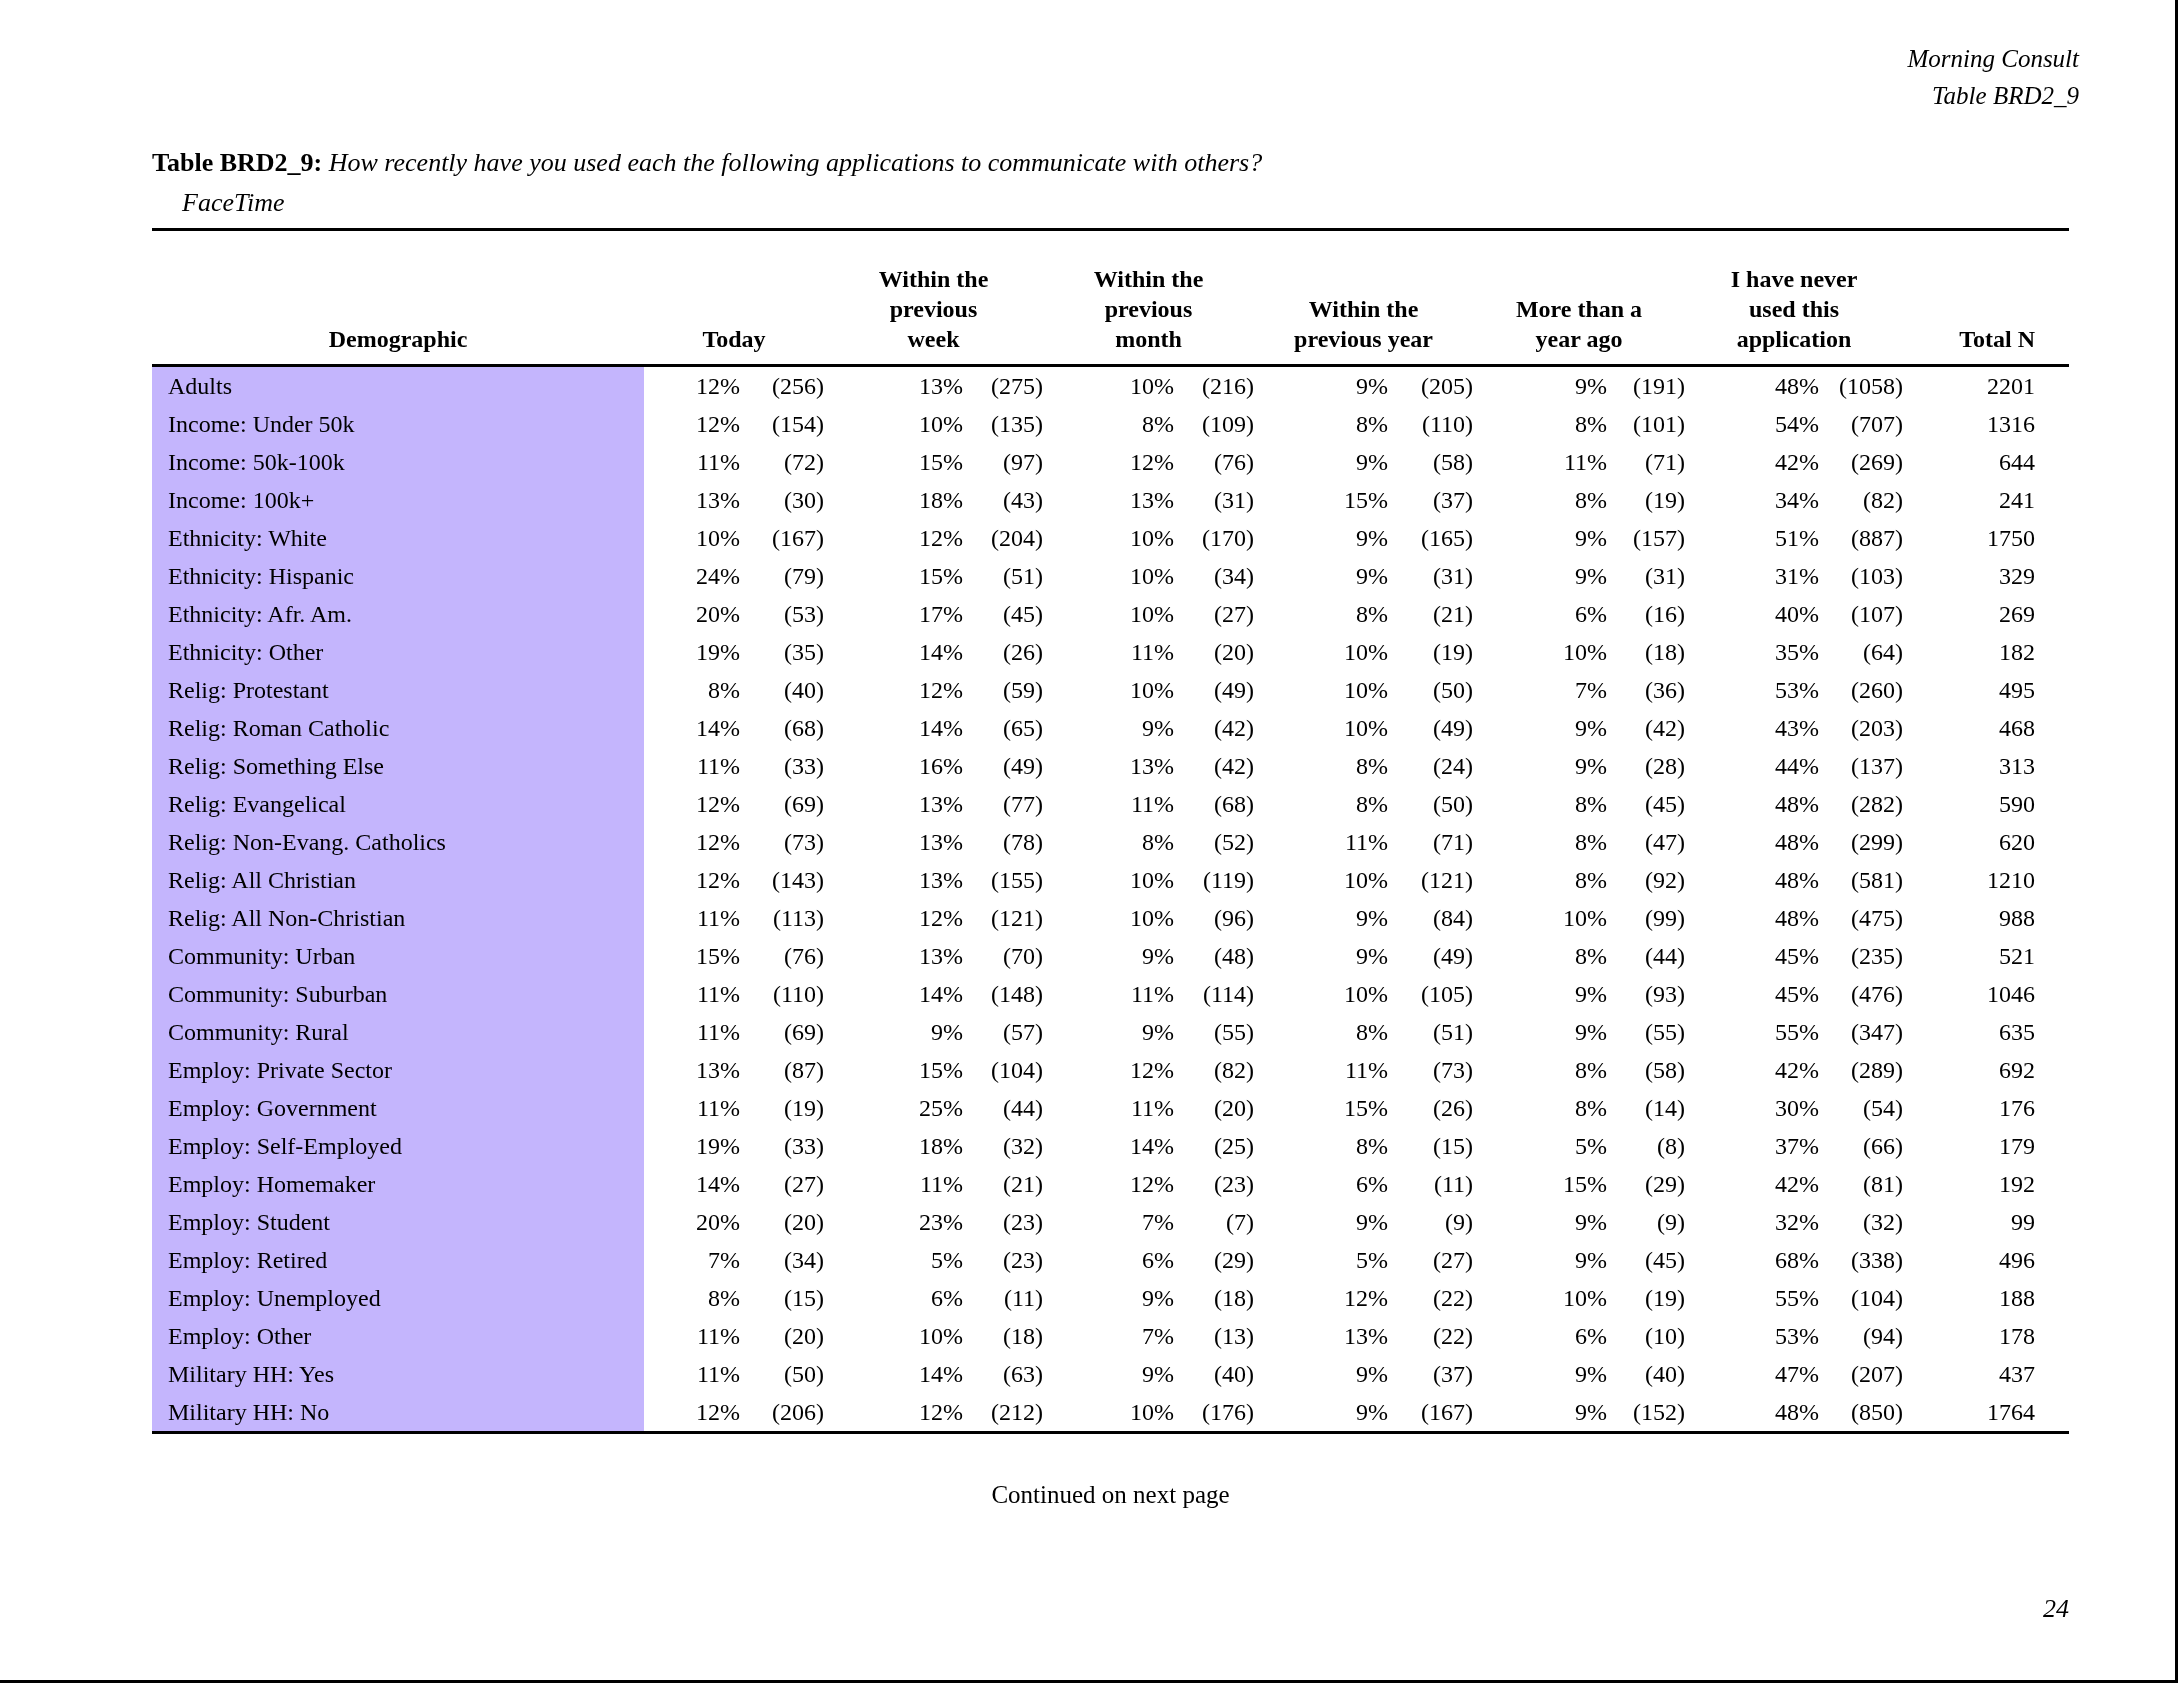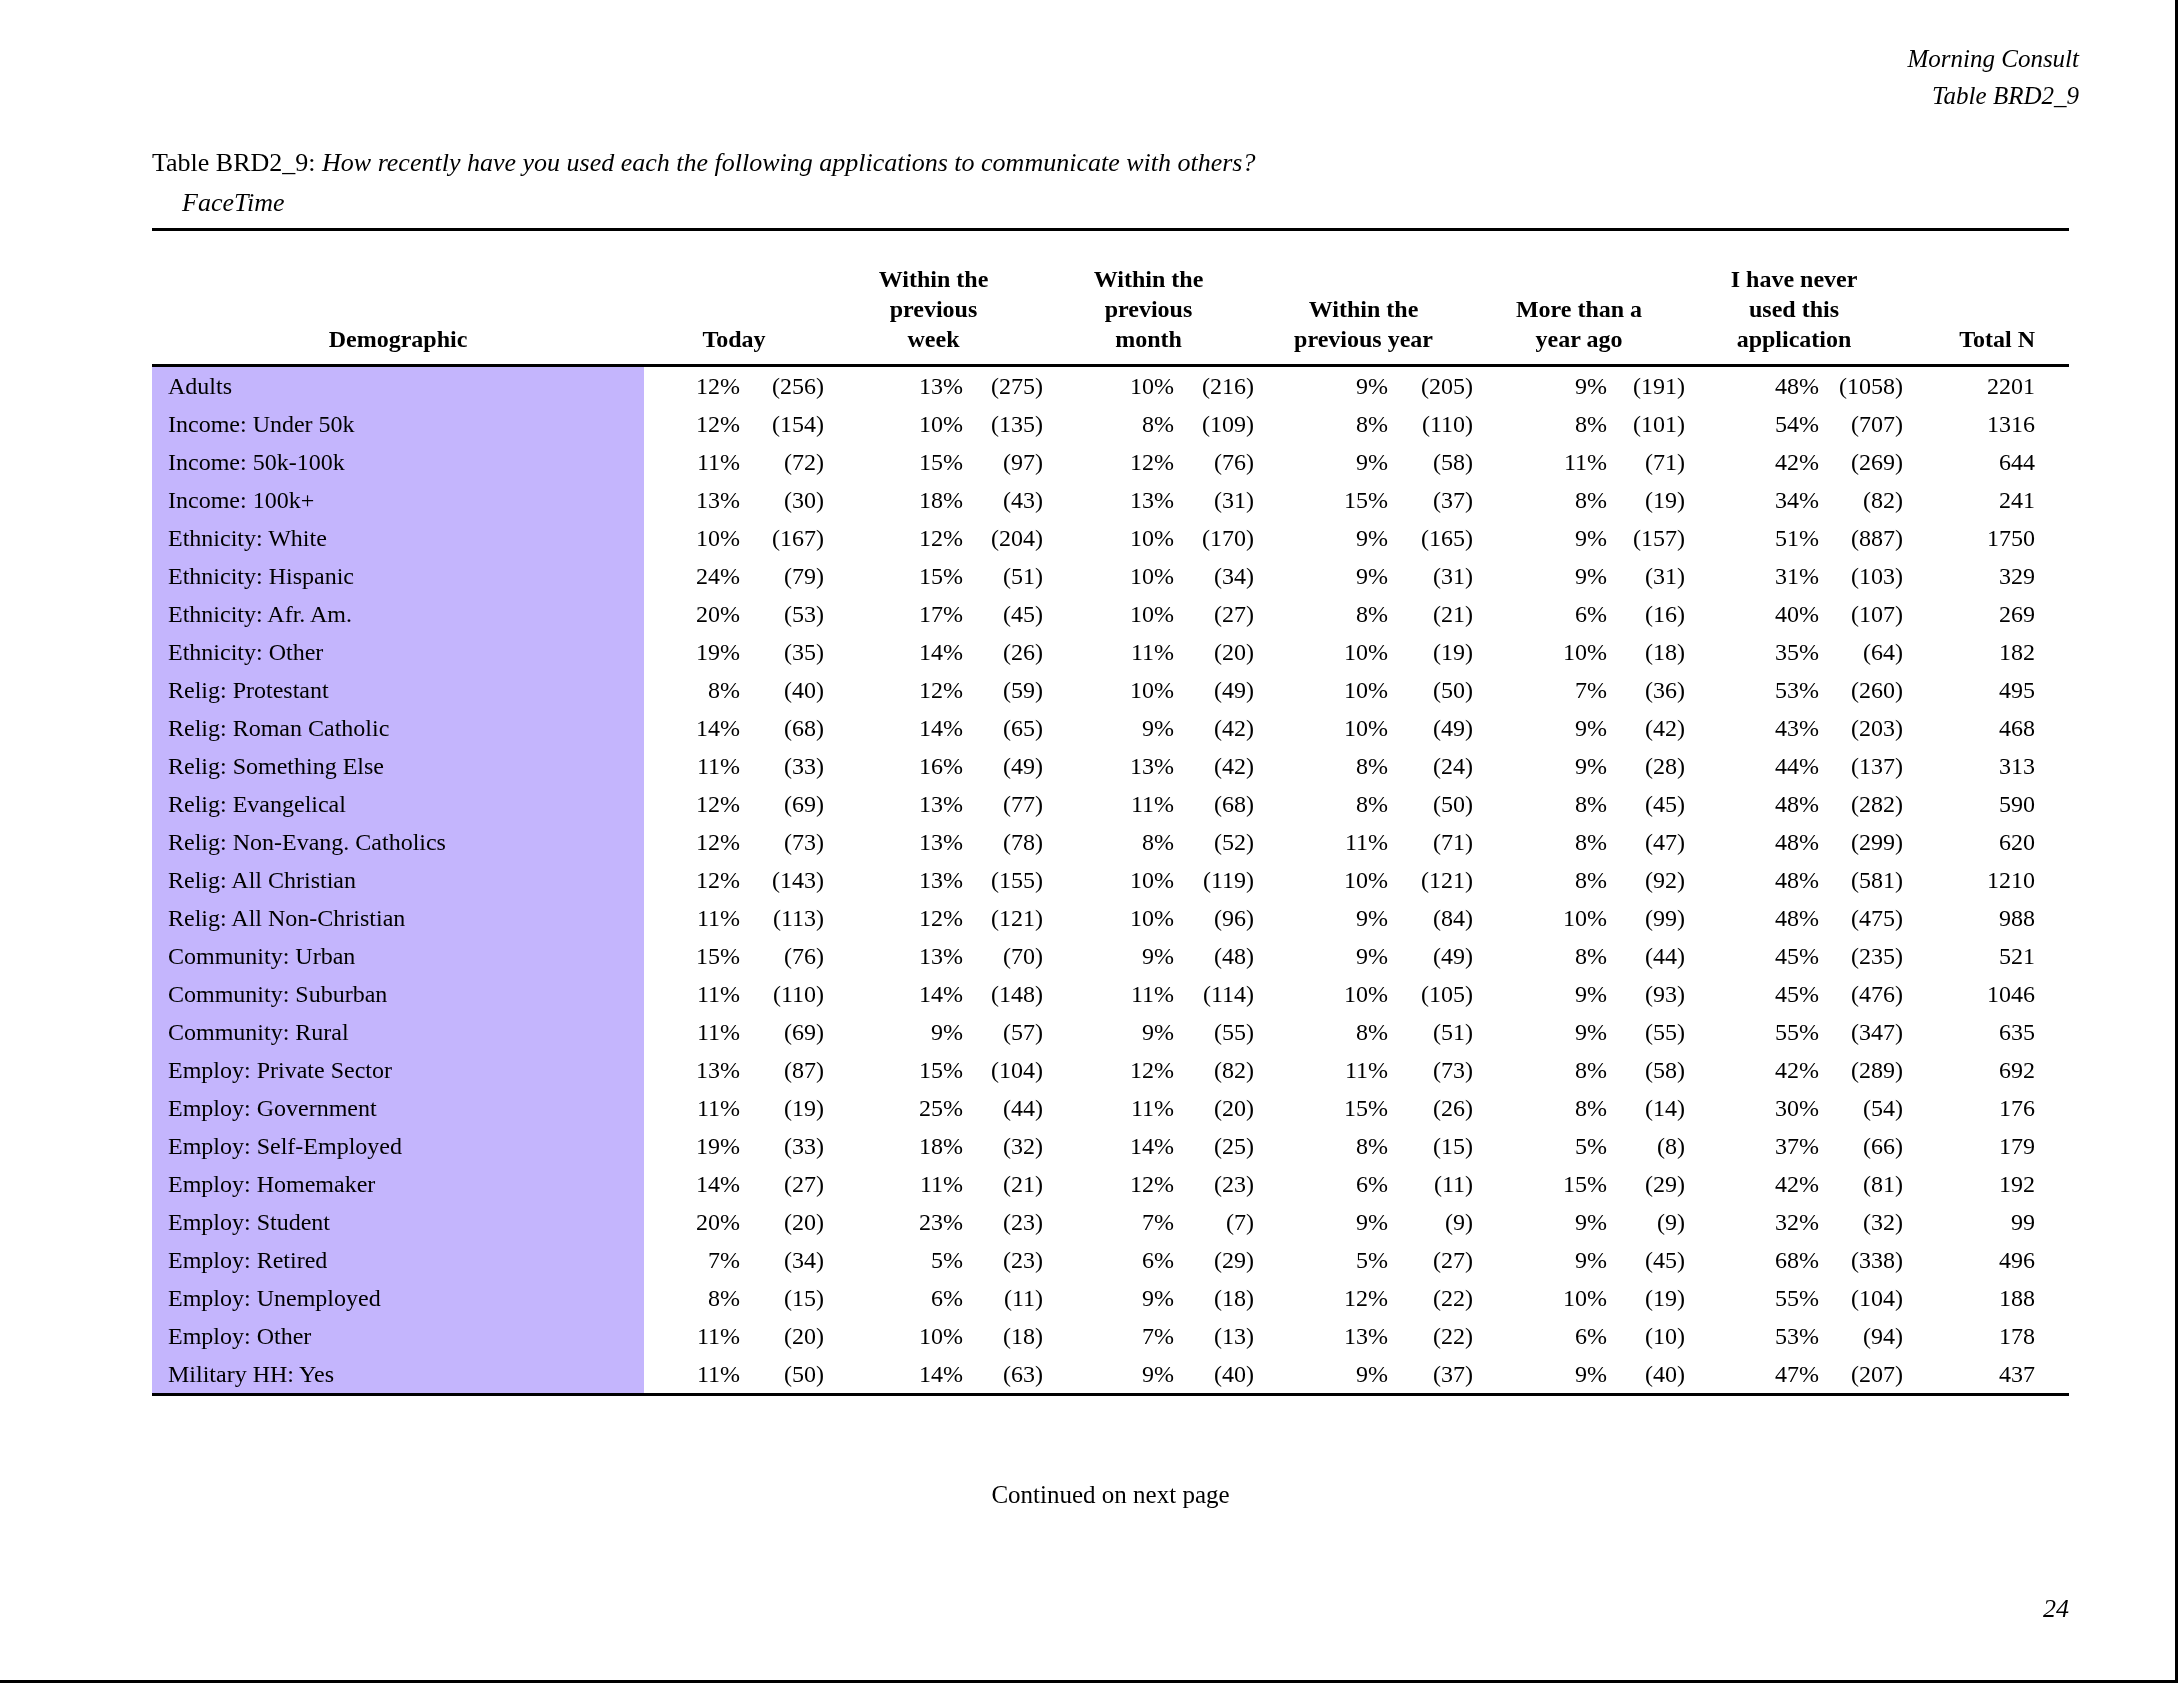--- a/index.html
+++ b/index.html
@@ -9,21 +9,21 @@
     font-family:"Liberation Serif", serif; color:#000;
   }
   .brand-block {
     position:absolute; top:40px; right:99px;
     text-align:right; font-style:italic; font-size:25px; line-height:37px;
   }
   .title-block {
     position:absolute; top:143px; left:152px; width:1921px;
     font-size:26px; line-height:40px;
   }
-  .title-label { font-weight:normal; }
+  .title-label { font-weight:bold; }
   .title-question { font-style:italic; }
   .title-subtitle { font-style:italic;margin-left:30px; }
   .data-table {
     position:absolute; top:228px; left:152px; width:1917px;
     border-collapse:collapse; table-layout:fixed; font-size:24px;
     border-top:3px solid #000; border-bottom:3px solid #000;
   }
   thead tr { border-bottom:3px solid #000; }
   th {
     font-weight:bold; vertical-align:bottom; height:136px;
@@ -528,20 +528,36 @@
           <td class="pct-cell">9%</td>
           <td class="n-cell">(40)</td>
           <td class="pct-cell">9%</td>
           <td class="n-cell">(37)</td>
           <td class="pct-cell">9%</td>
           <td class="n-cell">(40)</td>
           <td class="pct-cell">47%</td>
           <td class="n-cell">(207)</td>
           <td class="total-cell">437</td>
         </tr>
+        <tr>
+          <td class="demo-cell">Military HH: No</td>
+          <td class="pct-cell">12%</td>
+          <td class="n-cell">(206)</td>
+          <td class="pct-cell">12%</td>
+          <td class="n-cell">(212)</td>
+          <td class="pct-cell">10%</td>
+          <td class="n-cell">(176)</td>
+          <td class="pct-cell">9%</td>
+          <td class="n-cell">(167)</td>
+          <td class="pct-cell">9%</td>
+          <td class="n-cell">(152)</td>
+          <td class="pct-cell">48%</td>
+          <td class="n-cell">(850)</td>
+          <td class="total-cell">1764</td>
+        </tr>
       </tbody>
   </table>
 
   <div class="continued">Continued on next page</div>
   <div class="page-number">24</div>
 
   <div class="edge-right"></div>
   <div class="edge-bottom"></div>
 </div>
 

